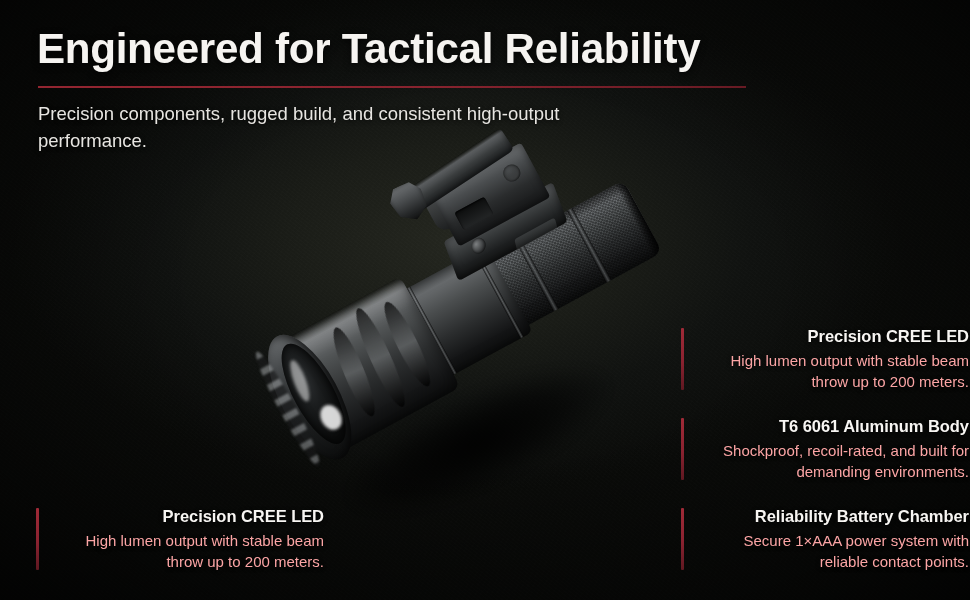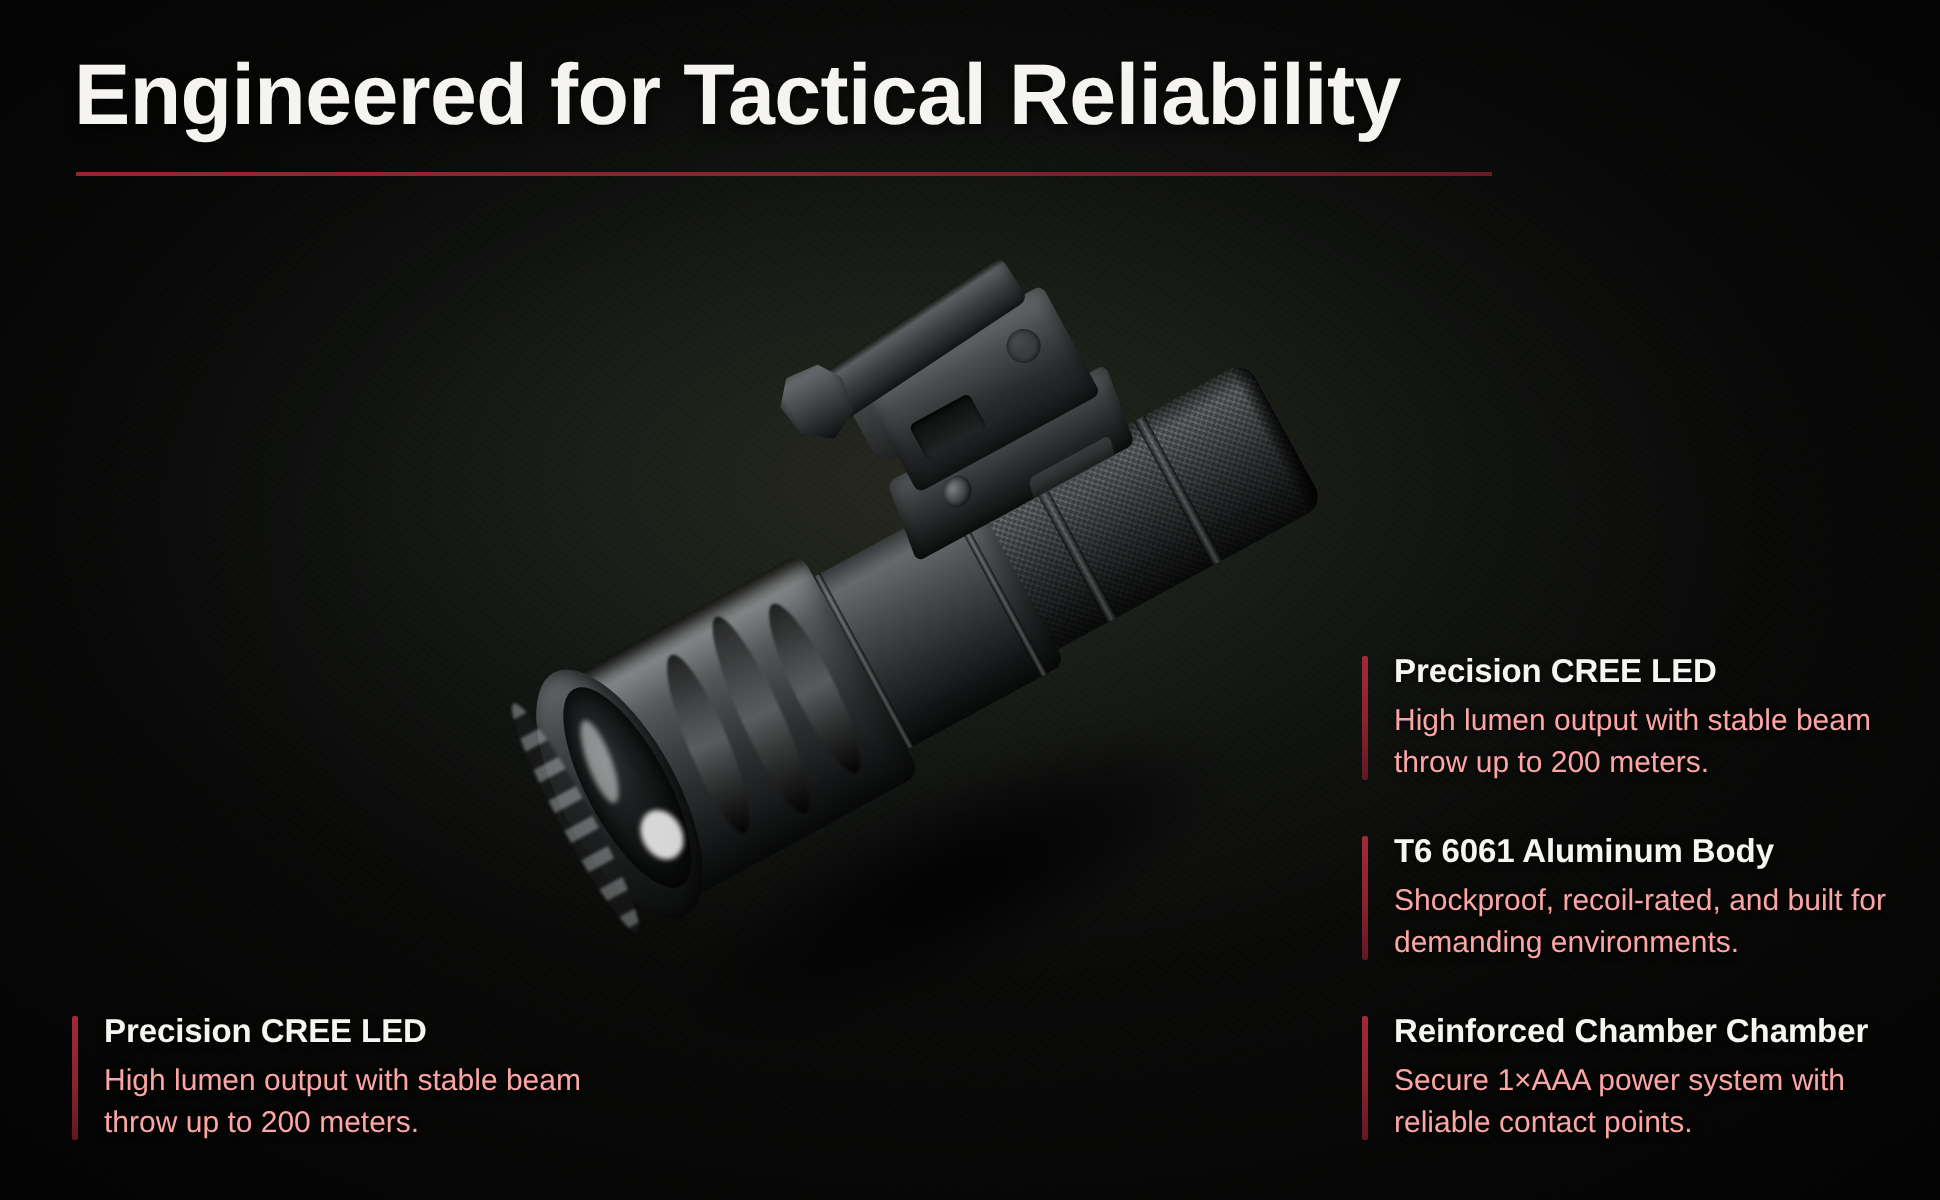--- a/index.html
+++ b/index.html
@@ -72,20 +72,21 @@
     font-weight: 400;
     line-height: 1.46;
     color: #e7e5e1;
     text-shadow: 0 1px 4px rgba(0,0,0,.7);
   }
 
   
   .feature {
     position: absolute;
     padding-left: 16px;
+    text-align: right;
   }
   .feature .bar {
     position: absolute;
     left: 0;
     top: 2px;
     bottom: 3px;
     width: 3px;
     background: linear-gradient(180deg, #a02a37 0%, #8a2230 55%, #5f1821 100%);
     border-radius: 1px;
   }
@@ -414,36 +415,37 @@
       <div class="mount-lever"></div>
       <div class="mount-bolt"></div>
 
     </div>
   </div>
 
   <div class="bg-vignette"></div>
 
   <div class="title">Engineered for Tactical Reliability</div>
   <div class="title-rule"></div>
+  <div class="subtitle">Precision components, rugged build, and consistent high-output performance.</div>
 
   <div class="feature" id="feat-right-1">
     <div class="bar"></div>
     <div class="f-title">Precision CREE LED</div>
     <div class="f-desc">High lumen output with stable beam throw up to 200 meters.</div>
   </div>
 
   <div class="feature" id="feat-right-2">
     <div class="bar"></div>
     <div class="f-title">T6 6061 Aluminum Body</div>
     <div class="f-desc">Shockproof, recoil-rated, and built for demanding environments.</div>
   </div>
 
   <div class="feature" id="feat-right-3">
     <div class="bar"></div>
-    <div class="f-title">Reinforced Chamber Chamber</div>
+    <div class="f-title">Reliability Battery Chamber</div>
     <div class="f-desc">Secure 1×AAA power system with reliable contact points.</div>
   </div>
 
   <div class="feature" id="feat-left-1">
     <div class="bar"></div>
     <div class="f-title">Precision CREE LED</div>
     <div class="f-desc">High lumen output with stable beam throw up to 200 meters.</div>
   </div>
 
 </div>

